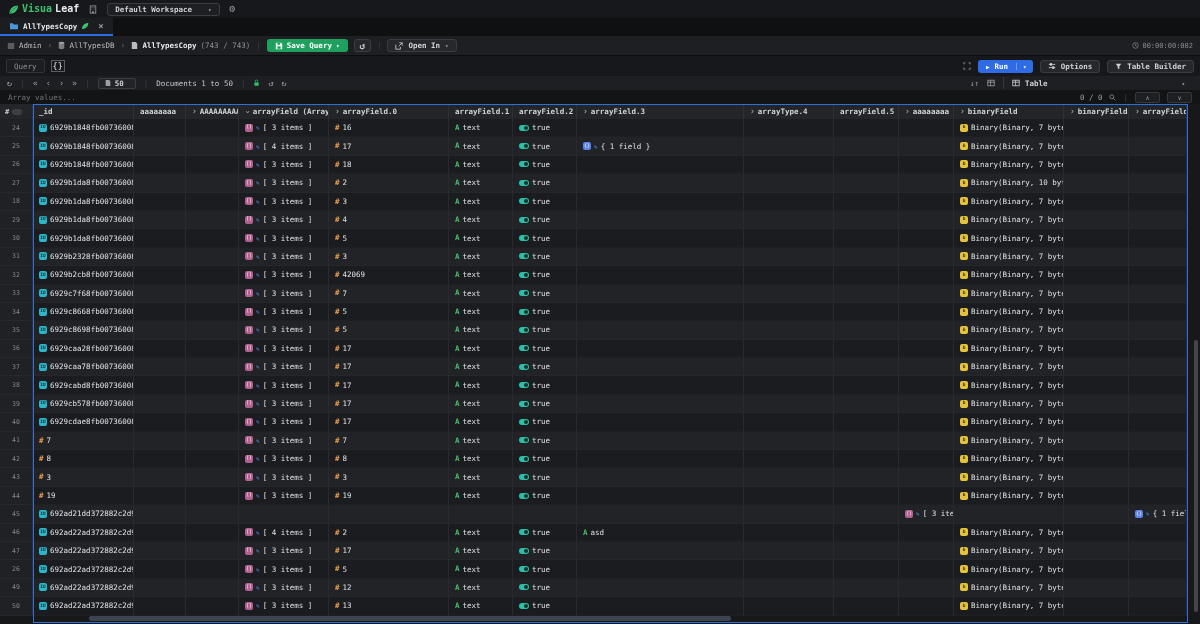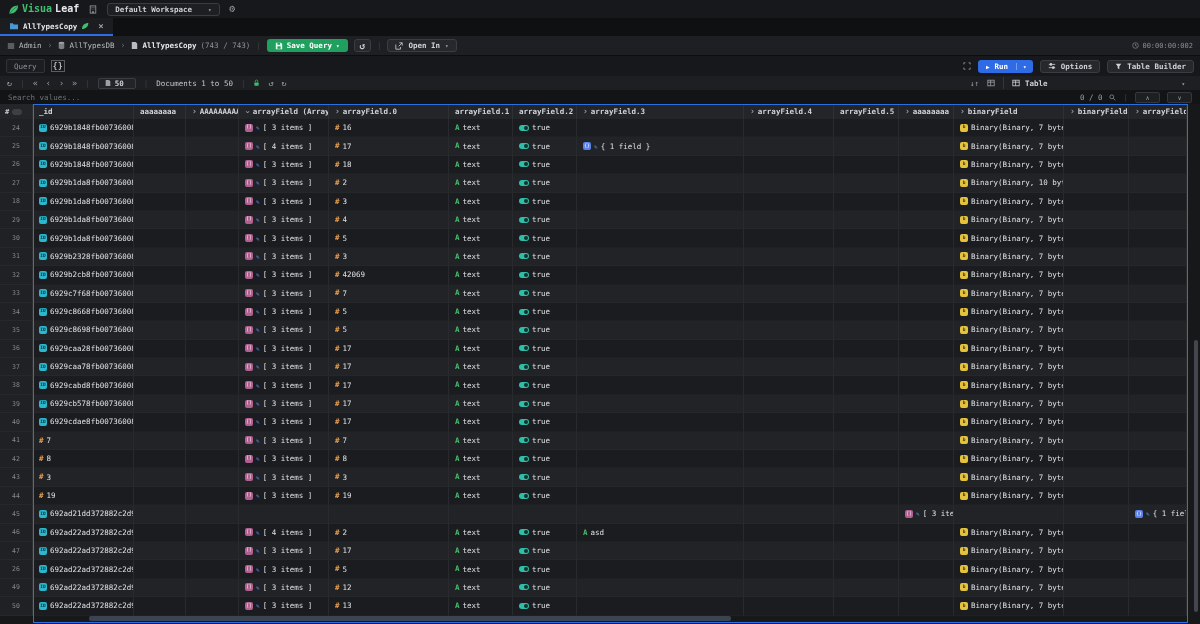--- a/index.html
+++ b/index.html
@@ -283,21 +283,21 @@
           <rect x="1" y="1.5" width="8" height="7"></rect>
           <path d="M1 4 h8 M4.5 1.5 v7"></path>
         </svg>
       </span>
     <span>Table</span>
     <span class="chev-dn">▾</span>
   </div>
 </div>
 
 <div class="searchbar">
-  <span>Search values...</span>
+  <span>Array values...</span>
   <span class="match">0 / 0</span>
   <span>
       <svg width="7" height="7" viewBox="0 0 10 10" fill="none" stroke="#9aa0a6">
         <circle cx="4" cy="4" r="2.8"></circle>
         <path d="M6.2 6.2 L9 9"></path>
       </svg>
     </span>
   <span class="vsep">|</span>
   <span class="mini-btn">
       <span>∧</span>
@@ -337,21 +337,21 @@
       </div>
       <div class="hcell" style="width: 64px;">
         <span>arrayField.2</span>
       </div>
       <div class="hcell" style="width: 167px;">
         <span class="chev">›</span>
         <span>arrayField.3</span>
       </div>
       <div class="hcell" style="width: 90px;">
         <span class="chev">›</span>
-        <span>arrayField.4</span>
+        <span>arrayType.4</span>
       </div>
       <div class="hcell" style="width: 65px;">
         <span>arrayField.5</span>
       </div>
       <div class="hcell" style="width: 55px;">
         <span class="chev">›</span>
         <span>aaaaaaaa</span>
       </div>
       <div class="hcell" style="width: 110px;">
         <span class="chev">›</span>

